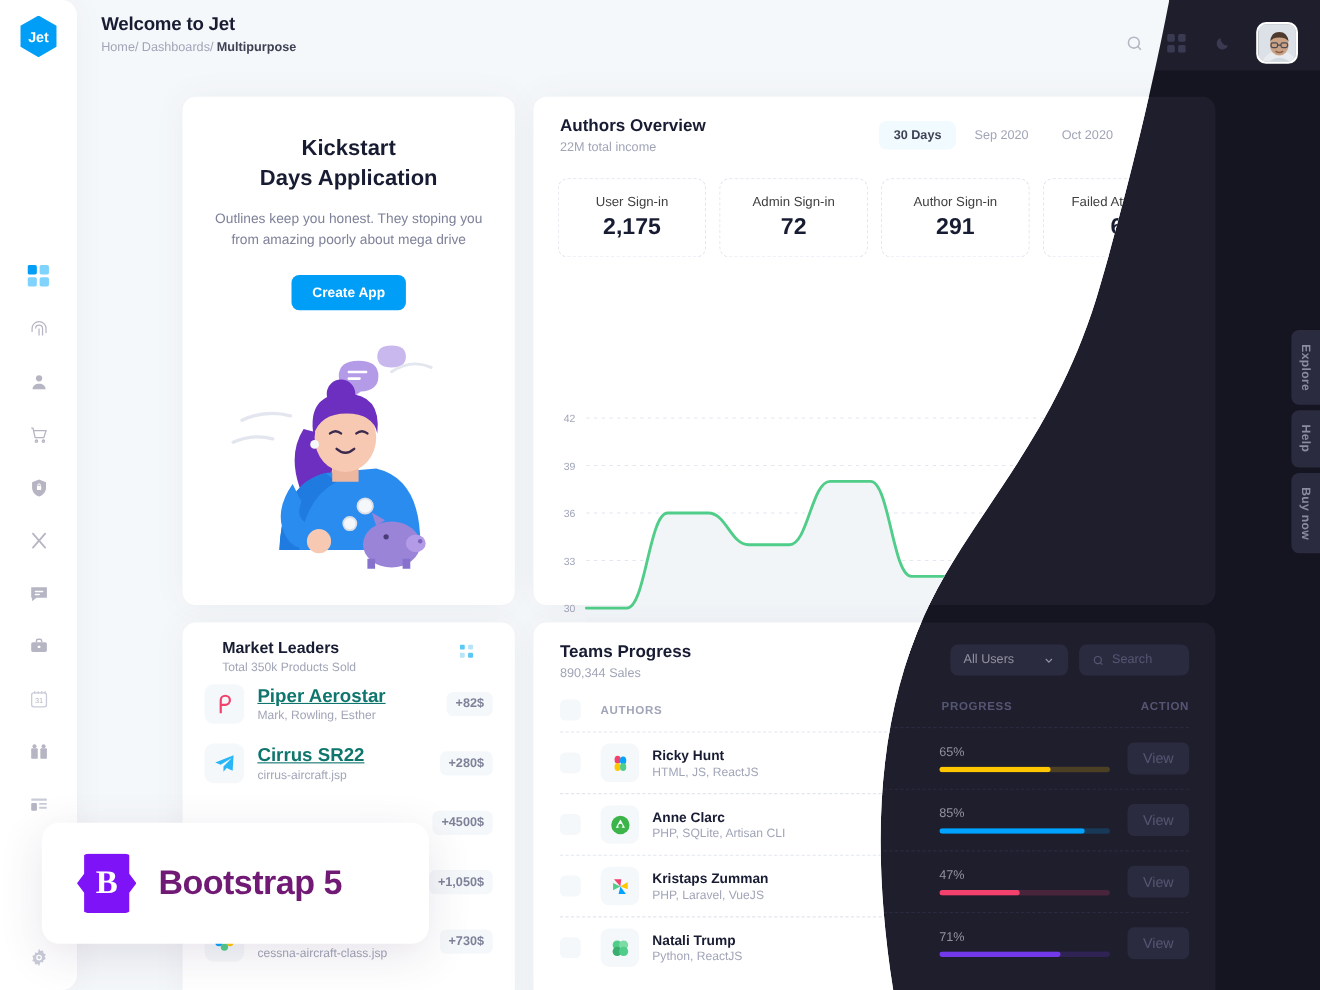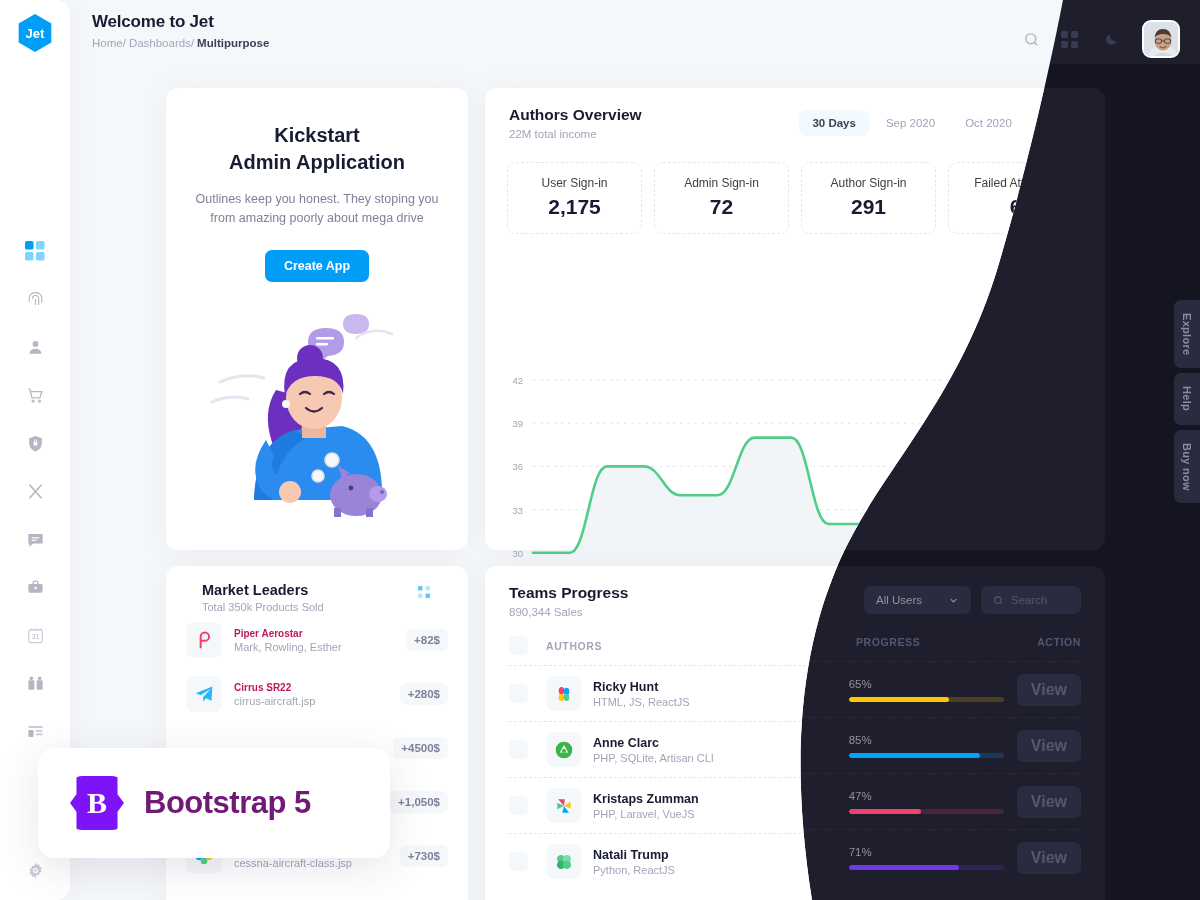--- a/index.html
+++ b/index.html
@@ -105,21 +105,21 @@
   .chart-wrap { position:absolute; left:0; top:278px; width:620px; height:262px; }
 
   
   #market { left:166px; top:566px; width:302px; height:360px; }
   .ml-head { display:flex; padding:16px 36px 0; }
   .ml-title { font-size:14.5px; font-weight:bold; color:#181C32; }
   .ml-sub { margin-top:3px; font-size:11px; color:#A1A5B7; }
   .ml-menu { margin-left:auto; padding-top:4px; cursor:pointer; }
   .ml-row { display:flex; align-items:center; padding: 9px 20px; gap: 12px; }
   .ml-icon { width:36px;height:36px;border-radius:8px;background:#F5F8FA;display:flex;align-items:center;justify-content:center;flex:0 0 36px; }
-  .ml-name { font-size:10px; font-weight:bold; color:#be185d; }
+  .ml-name { font-size:17px; font-weight:bold; color:#0f766e;text-decoration:underline; }
   .ml-desc { margin-top:2px; font-size:11px; color:#A1A5B7; }
   .ml-amt { margin-left:auto; background:#F5F8FA; color:#7E8299; font-size:11.5px; font-weight:600; border-radius:6px; padding:5px 8px; }
 
   
   #teams { left:485px; top:566px; width:620px; height:360px; }
   .tp-head { display:flex; padding:18px 24px 0; align-items:flex-start; }
   .tp-title { font-size:15.5px; font-weight:bold; color:#181C32; }
   .tp-sub { margin-top:4px; font-size:11.5px; color:#A1A5B7; }
   .tp-controls { margin-left:auto; display:flex; gap:10px; padding-top:2px; }
   .tp-select {
@@ -139,21 +139,21 @@
   .tp-row { display:flex; align-items:center; padding: 10px 0; border-top:1px dashed #E4E6EF; }
   .tp-user { margin-left:18px; width:310px; display:flex; align-items:center; gap:12px; }
   .tp-ico { width:35px;height:35px;border-radius:8px;background:#F5F8FA;display:flex;align-items:center;justify-content:center;flex:0 0 35px;}
   .tp-name { font-size:12.5px; font-weight:bold; color:#181C32; }
   .tp-skills { margin-top:2px; font-size:11px; color:#A1A5B7; }
   .tp-prog { width:180px;margin-left:13px; }
   .tp-pct { font-size:11.5px; color:#7E8299; margin-bottom:7px; }
   .bar { height:5px; border-radius:3px; background:#EFF2F5; overflow:hidden; width:155px; }
   .bar > i { display:block; height:100%; border-radius:3px; }
   .tp-act { margin-left:auto; }
-  .view-btn { background:#F5F8FA; color:#7E8299; border:none; border-radius:6px; padding:7px 14px; font-size:16px; font-weight:700; font-family:inherit; cursor:pointer; }
+  .view-btn { background:#F5F8FA; color:#7E8299; border:none; border-radius:6px; padding:7px 14px; font-size:13px; font-weight:400; font-family:inherit; cursor:pointer; }
 
   
   .bs-badge {
     position:absolute; left:38px; top:748px; width:352px; height:110px;
     background:#fff; border-radius:16px; box-shadow:0 10px 40px rgba(82,63,105,.14);
     display:flex; align-items:center; gap:20px; padding-left:32px; z-index:5;
   }
   .bs-logo {
     width:54px; height:54px; background:#7E13F8; color:#fff;
     display:flex; align-items:center; justify-content:center;
@@ -460,21 +460,21 @@
             <rect x="7" y="8" width="10" height="1.7" rx=".85" fill="#C9CBD8"></rect>
             <rect x="7" y="11.6" width="6" height="1.7" rx=".85" fill="#C9CBD8"></rect>
           </svg>
         </div>
       </div>
     </div>
 
     <div class="card" id="kickstart">
       <div class="ks-title">
         <div>Kickstart</div>
-        <div>Admin Application</div>
+        <div>Days Application</div>
       </div>
       <div class="ks-sub">Outlines keep you honest. They stoping you from amazing poorly about mega drive</div>
       <button class="ks-btn">Create App</button>
 
       <svg width="230" height="230" viewBox="0 0 230 230" style="position:absolute;left:40px;top:212px;">
 
         <path d="M120 28 q-18 0 -18 14 q0 11 12 13 l-4 10 l12 -9 q16 -1 16 -14 q0 -14 -18 -14z" fill="#B49BE8"></path>
         <rect x="110" y="37" width="18" height="2.4" rx="1.2" fill="#fff"></rect>
         <rect x="110" y="43" width="12" height="2.4" rx="1.2" fill="#fff"></rect>
         <path d="M150 14 q-13 0 -13 10 q0 10 13 10 q13 0 13 -10 q0 -10 -13 -10z" fill="#C9B8EE"></path>

